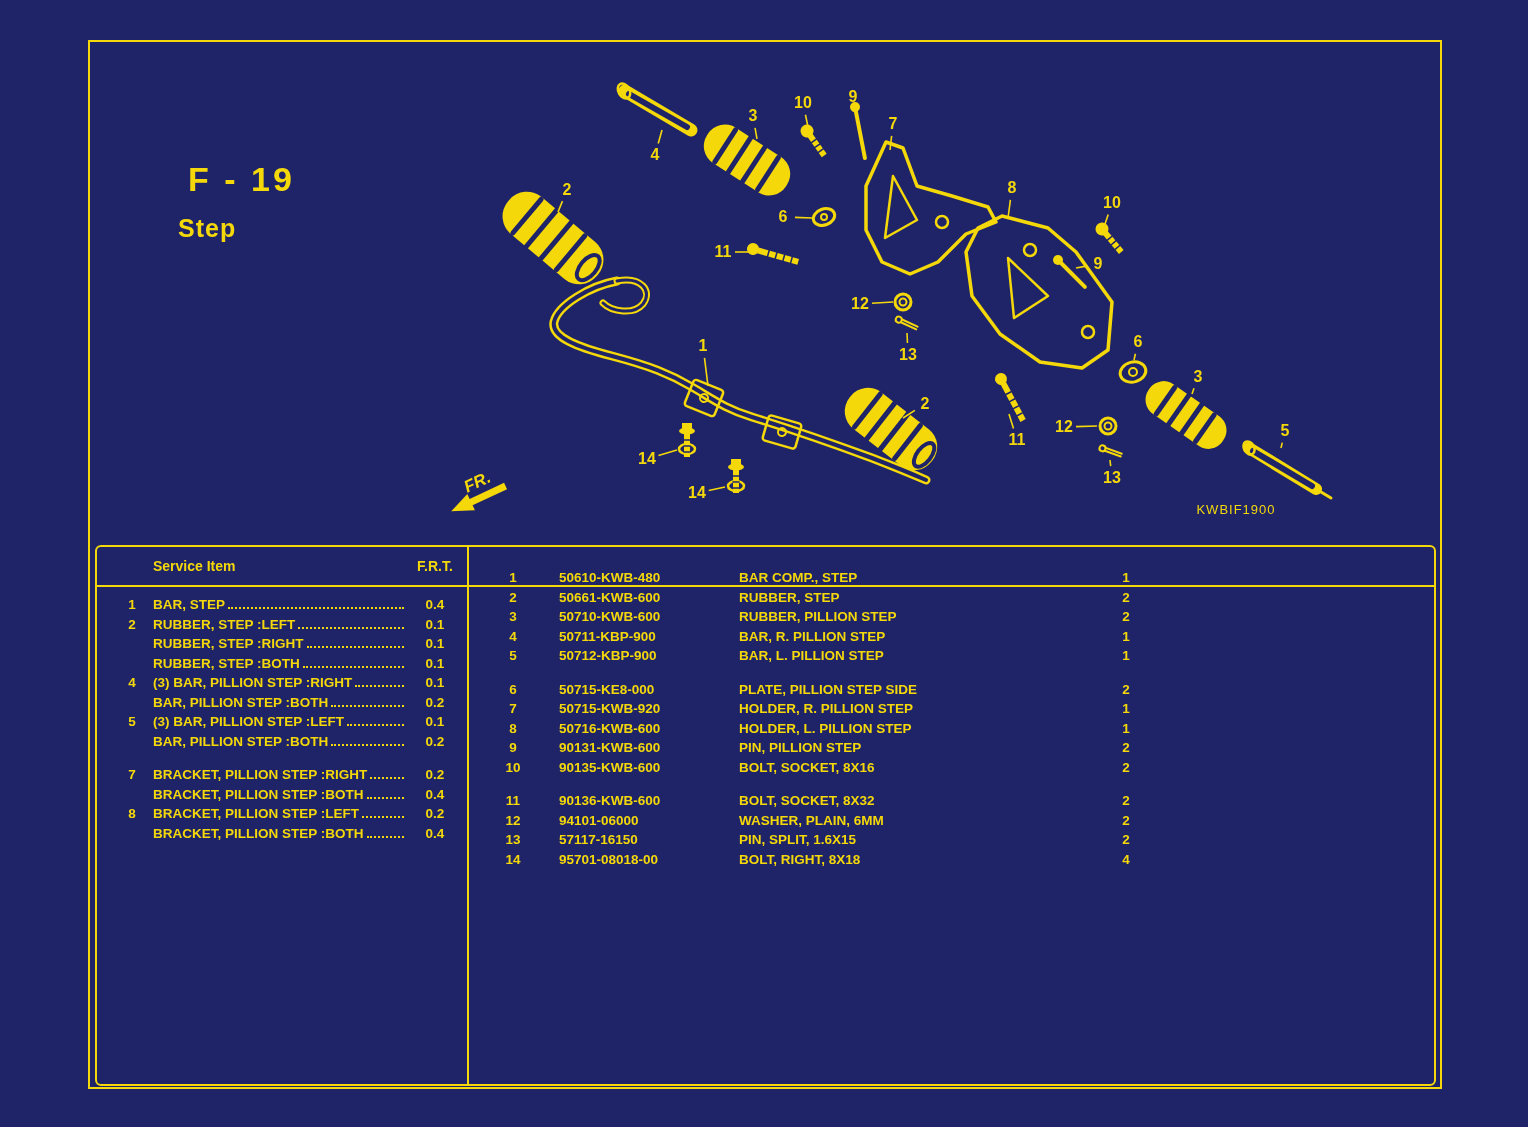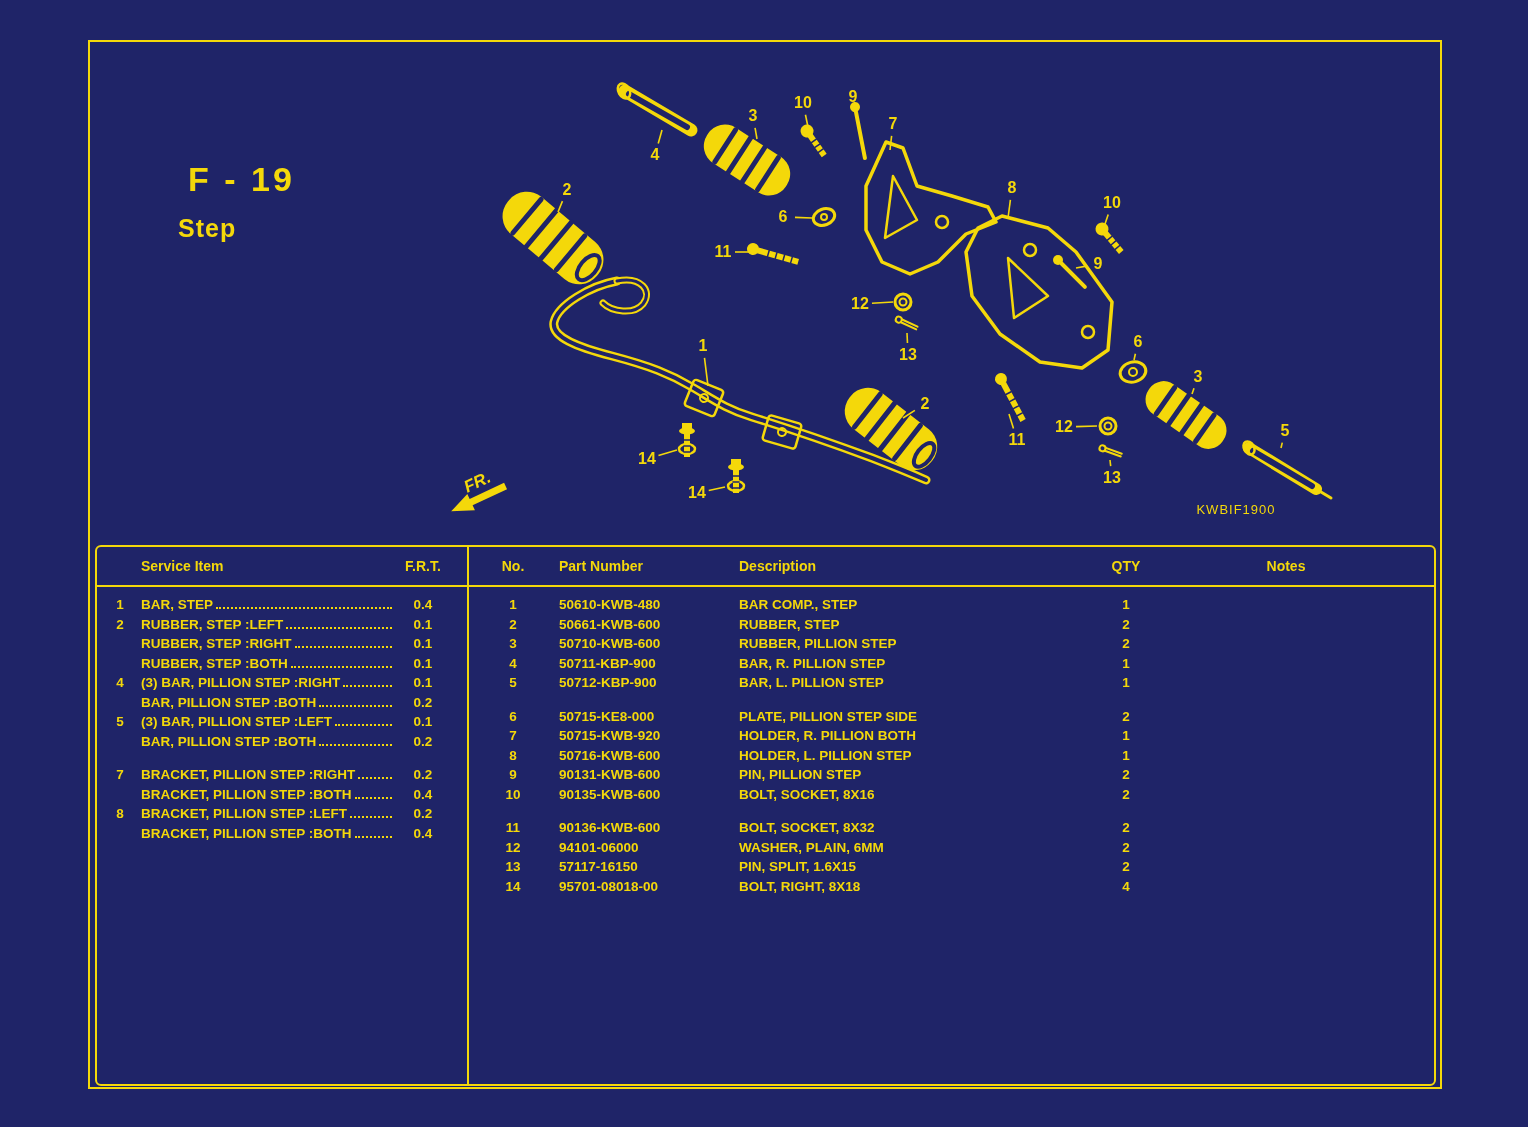--- a/index.html
+++ b/index.html
@@ -18,21 +18,21 @@
   .fr-text{fill:#f4d80a;stroke:none;font-size:17px;font-style:italic;font-weight:bold;
            text-anchor:middle;font-family:"Liberation Sans",sans-serif;}
   .diag-code{fill:#f4d80a;stroke:none;font-size:13px;font-weight:normal;text-anchor:middle;
            font-family:"Liberation Sans",sans-serif;letter-spacing:1px;}
 
   .tables{position:absolute;left:95px;top:545px;width:1337px;height:537px;
           border:2px solid #f4d80a;border-radius:6px;}
   .tables .vdivider{position:absolute;left:370px;top:0;bottom:0;width:2px;background:#f4d80a;}
   .tables .hline{position:absolute;left:0;right:0;top:38px;height:2px;background:#f4d80a;}
 
-  .pane-svc{position:absolute;left:0;top:0;width:372px;}
+  .pane-svc{position:absolute;left:12px;top:0;width:372px;}
   .svc-grid{display:grid;grid-template-columns:30px 1fr 56px;padding:0 18px 0 8px;}
   .svc-header{padding-top:11px;font-size:14px;}
   .svc-body{padding-top:21px;}
   .svc-row{height:19.5px;line-height:19.5px;font-size:13.5px;}
   .c-no{text-align:center;}
   .c-item{display:flex;align-items:baseline;padding-left:6px;overflow:hidden;}
   .c-item .lbl{white-space:nowrap;}
   .leader{flex:1;border-bottom:2px dotted #f4d80a;margin:0 3px 4px 3px;min-width:6px;}
   .c-frt{text-align:center;}
   .row-gap{height:14px;}
@@ -408,27 +408,20 @@
             <span class="c-item">
               <span class="lbl">BRACKET, PILLION STEP :BOTH</span>
               <span class="leader"></span>
             </span>
             <span class="c-frt">0.4</span>
           </div>
         </div>
     </div>
 
     <div class="pane-parts">
-      <div class="parts-grid parts-header">
-        <span class="p-no">No.</span>
-        <span class="p-pn">Part Number</span>
-        <span class="p-desc">Description</span>
-        <span class="p-qty">QTY</span>
-        <span class="p-notes">Notes</span>
-      </div>
       <div class="parts-body">
           <div class="parts-grid part-row">
             <span class="p-no">1</span>
             <span class="p-pn">50610-KWB-480</span>
             <span class="p-desc">BAR COMP., STEP</span>
             <span class="p-qty">1</span>
             <span class="p-notes"></span>
           </div>
           <div class="parts-grid part-row">
             <span class="p-no">2</span>
@@ -462,21 +455,21 @@
           <div class="parts-grid part-row">
             <span class="p-no">6</span>
             <span class="p-pn">50715-KE8-000</span>
             <span class="p-desc">PLATE, PILLION STEP SIDE</span>
             <span class="p-qty">2</span>
             <span class="p-notes"></span>
           </div>
           <div class="parts-grid part-row">
             <span class="p-no">7</span>
             <span class="p-pn">50715-KWB-920</span>
-            <span class="p-desc">HOLDER, R. PILLION BOTH</span>
+            <span class="p-desc">HOLDER, R. PILLION STEP</span>
             <span class="p-qty">1</span>
             <span class="p-notes"></span>
           </div>
           <div class="parts-grid part-row">
             <span class="p-no">8</span>
             <span class="p-pn">50716-KWB-600</span>
             <span class="p-desc">HOLDER, L. PILLION STEP</span>
             <span class="p-qty">1</span>
             <span class="p-notes"></span>
           </div>

